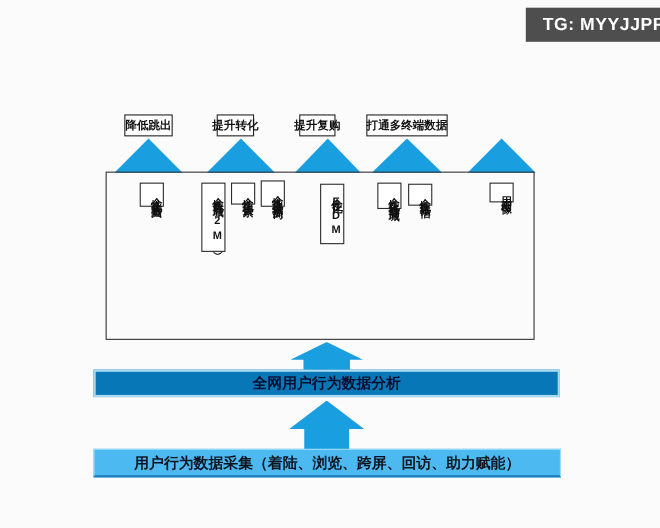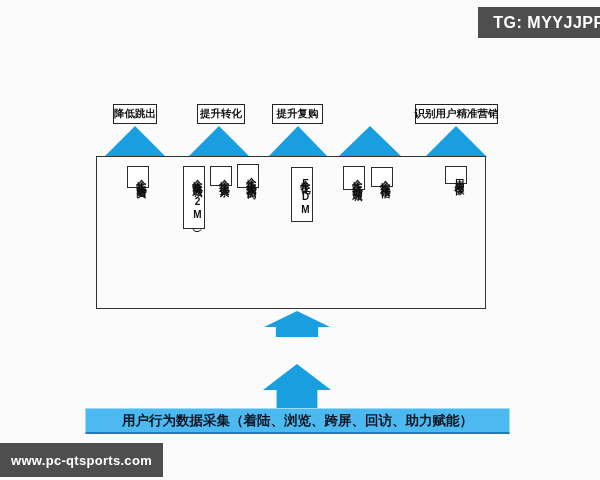--- a/index.html
+++ b/index.html
@@ -65,23 +65,23 @@
 </style>
 </head>
 <body>
 
 <div class="stage">
 
   <div class="dark-box tg">TG: MYYJJPP</div>
 
 
   <div class="obox" style="left:113px;width:44px;">降低跳出</div>
-  <div class="obox" style="left:197px;width:48px;">提升转化</div>
-  <div class="obox" style="left:272px;width:51px;">提升复购</div>
-  <div class="obox" style="left:415px;width:83px;">识别用户精准营销</div>
+  <div class="obox" style="left:197px;width:34px;">提升转化</div>
+  <div class="obox" style="left:272px;width:33px;">提升复购</div>
+  <div class="obox" style="left:333px;width:74px;">打通多终端数据</div>
 
   <div class="tri" style="left:104px;border-left:31px solid transparent;border-right:31px solid transparent;"></div>
   <div class="tri" style="left:188px;border-left:31px solid transparent;border-right:31px solid transparent;"></div>
   <div class="tri" style="left:268px;border-left:30px solid transparent;border-right:30px solid transparent;"></div>
   <div class="tri" style="left:338px;border-left:32px solid transparent;border-right:32px solid transparent;"></div>
   <div class="tri" style="left:425px;border-left:31px solid transparent;border-right:31px solid transparent;"></div>
 
   <div class="big-container"></div>
 
   <div class="vbox" style="left:127px;">个性化着陆页</div>
@@ -89,20 +89,20 @@
   <div class="vbox" style="left:210px;">个性化搜索</div>
   <div class="vbox" style="left:237px;top:164px;">个性化搜索热词</div>
   <div class="vbox" style="left:291px;top:167px;">个性化EDM</div>
   <div class="vbox" style="left:343px;">个性化移动商城</div>
   <div class="vbox" style="left:371px;top:167px;">个性化微信</div>
   <div class="vbox" style="left:445px;">用户画像</div>
 
 
   <div class="stem-arrow" style="left:264px;top:311px;width:66px;height:26px;clip-path:polygon(50% 0,100% 62%,82% 62%,82% 100%,18% 100%,18% 62%,0 62%);"></div>
 
+  <div class="bar mid">全网用户行为数据分析</div>
 
   <div class="stem-arrow" style="left:263px;top:364px;width:68px;height:45px;clip-path:polygon(50% 0,100% 58%,80% 58%,80% 100%,20% 100%,20% 58%,0 58%);"></div>
 
   <div class="bar bottom">用户行为数据采集（着陆、浏览、跨屏、回访、助力赋能）</div>
 
-  <div class="dark-box site">www.pc-qtsports.com</div>
 
 </div>
 
 </body></html>

